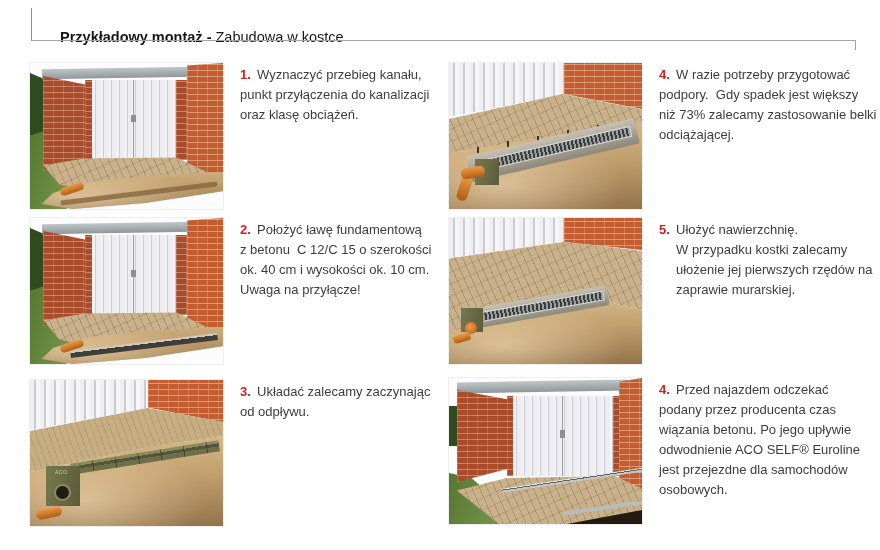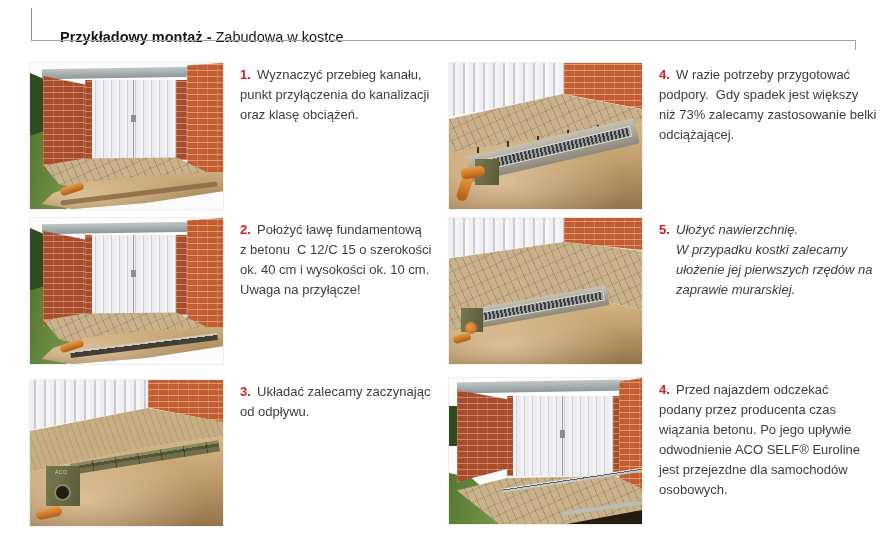--- a/index.html
+++ b/index.html
@@ -27,21 +27,21 @@
   .pic>div{position:absolute;}
   .step{position:absolute;left:210px;top:0;width:215px;}
   .num{
     position:absolute;left:0;top:2px;font-weight:bold;font-size:13px;line-height:20px;
     color:#cf2127;
   }
   .txt{
     margin-top:2px;font-size:13px;line-height:20px;color:#3d3d3d;
     white-space:pre;text-indent:17px;
   }
-  .step.hang .txt{padding-left:17px;text-indent:0;font-style:italic;}
+  .step.hang .txt{padding-left:17px;text-indent:0;}
   
   .brick{
     background-color:#a84c2b;
     background-image:
       repeating-linear-gradient(0deg, rgba(236,203,182,.45) 0 1px, rgba(0,0,0,0) 1px 6px),
       repeating-linear-gradient(90deg, rgba(236,203,182,.22) 0 1px, rgba(0,0,0,0) 1px 10px);
   }
   .brickB{
     background-color:#c35c2f;
     background-image:

